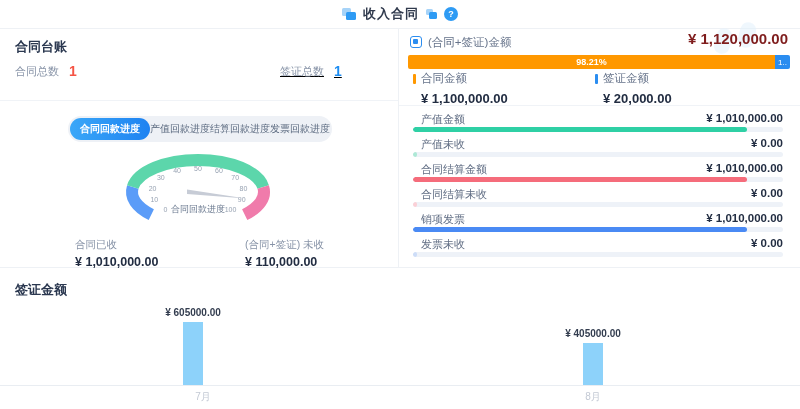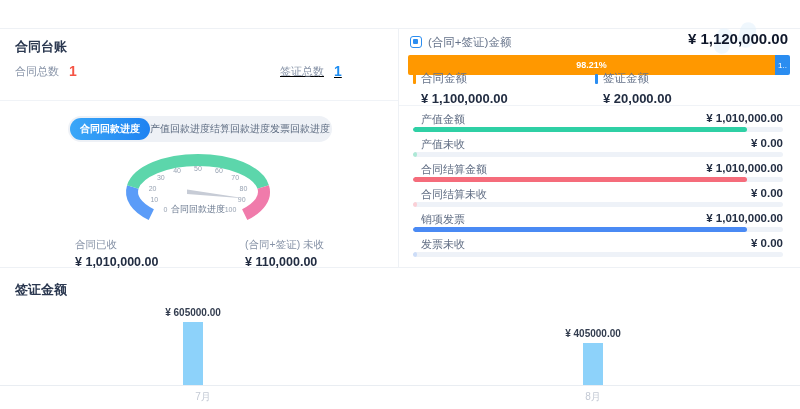--- a/index.html
+++ b/index.html
@@ -51,22 +51,22 @@
   .gauge-stat { position:absolute; top:238px; }
   .gauge-stat .lbl { font-size:10.5px; display:block; }
   .gauge-stat .amount { font-size:12.5px; display:block; margin-top:3px; }
 
   
   .sum-title-row { position:absolute; top:33px; left:410px; width:380px; height:18px;
                    display:flex; align-items:center; gap:6px; }
   .contract-icon { width:12px; height:12px; border:1.5px solid #2b8df0; border-radius:3px; position:relative; }
   .contract-icon::after { content:""; position:absolute; left:2px; top:2px; width:5px; height:5px; background:#2b8df0; border-radius:1px; }
   .sum-label { font-size:11.5px; color:#66738a; }
-  .sum-total { position:absolute; top:30px; right:12px; font-size:15px; font-weight:bold; color:#0f172a;text-align:center; }
-  .stacked-bar { position:absolute; top:55px; left:408px; width:382px; height:20px;
+  .sum-total { position:absolute; top:30px; right:12px; font-size:15px; font-weight:bold; color:#7f1d1d;text-align:center; }
+  .stacked-bar { position:absolute; top:55px; left:408px; width:382px; height:14px;
                  display:flex; border-radius:2px; overflow:hidden; }
   .stacked-left { flex:1; display:flex; align-items:center; justify-content:center;
                   color:#fff; font-size:9px; font-weight:bold; }
   .stacked-right { width:15px; display:flex; align-items:center; justify-content:center;
                    color:#fff; font-size:8px; }
   .legend-col { position:absolute; top:71px; }
   .legend-head { display:flex; align-items:center; gap:5px; }
   .legend-marker { width:3px; height:10px; border-radius:1px; }
   .legend-value { font-size:13px; font-weight:bold; color:#222d42; margin-top:5px; margin-left:8px; }
 
@@ -88,20 +88,32 @@
   .bar-group { position:absolute; bottom:24px; width:120px; display:flex; flex-direction:column; align-items:center; }
   .bar-value { font-size:10px; font-weight:bold; color:#333d4f; margin-bottom:4px; white-space:nowrap; }
   .bar-rect { width:20px; }
   .bar-cat { position:absolute; top:390px; width:120px; text-align:center; font-size:10px; color:#c3c9d4; }
 </style>
 </head>
 <body>
 
 <div class="page">
 
+  <div class="header">
+    <span class="doc-icon">
+        <span class="back"></span>
+        <span class="front"></span>
+      </span>
+    <span class="header-title">收入合同</span>
+    <span class="doc-icon small">
+        <span class="back"></span>
+        <span class="front"></span>
+      </span>
+    <span class="help-icon">?</span>
+  </div>
 
   <div class="main-box"></div>
   <div class="v-divider"></div>
   <div class="h-divider-left"></div>
   <div class="h-divider-right"></div>
 
   <div class="panel-title ledger-title">合同台账</div>
   <div class="stat" style="left:15px;">
     <span class="lbl">合同总数</span>
     <span class="num" style="color: rgb(245, 84, 69);">1</span>

